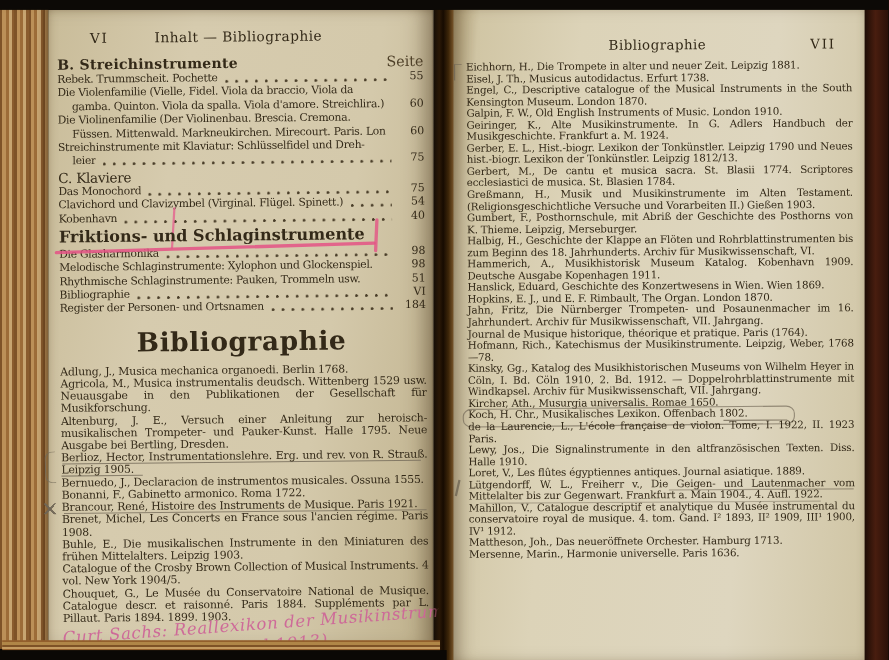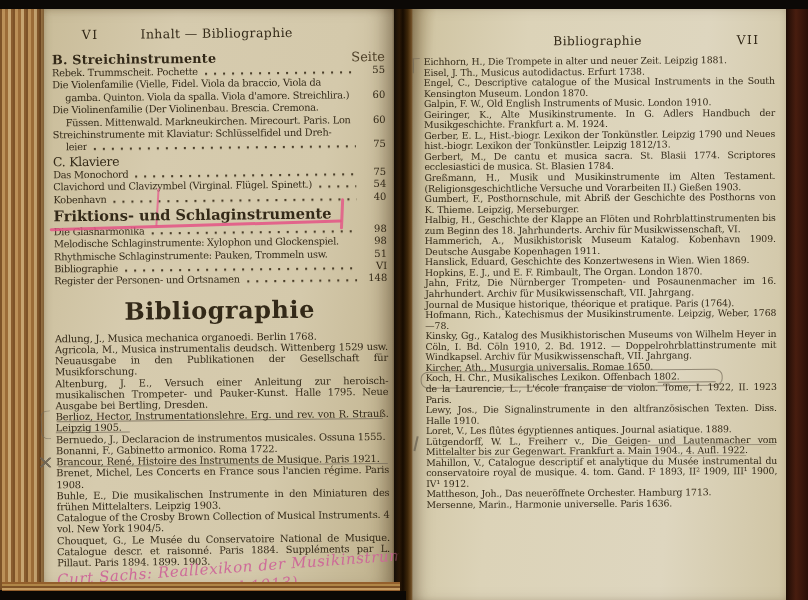--- a/index.html
+++ b/index.html
@@ -214,21 +214,21 @@
               <span class="pg">51</span>
             </div>
             <div class="toc-line dots">
               <span class="t">Bibliographie</span>
               <span class="leader"></span>
               <span class="pg">VI</span>
             </div>
             <div class="toc-line dots">
               <span class="t">Register der Personen- und Ortsnamen</span>
               <span class="leader"></span>
-              <span class="pg">148</span>
+              <span class="pg">184</span>
             </div>
           </div>
       </div>
       <h1 class="biblio-title">Bibliographie</h1>
       <div class="entries entries-left">
 
       <p class="bib-entry">Adlung, J., Musica mechanica organoedi. Berlin 1768.</p>
           <p class="bib-entry">Agricola, M., Musica instrumentalis deudsch. Wittenberg 1529 usw. Neuausgabe in den Publikationen der Gesellschaft für Musikforschung.</p>
           <p class="bib-entry">Altenburg, J. E., Versuch einer Anleitung zur heroisch-musikalischen Trompeter- und Pauker-Kunst. Halle 1795. Neue Ausgabe bei Bertling, Dresden.</p>
           <p class="bib-entry ann-curly ann-berlioz">Berlioz, Hector, Instrumentationslehre. Erg. und rev. von R. Strauß. Leipzig 1905.</p>

